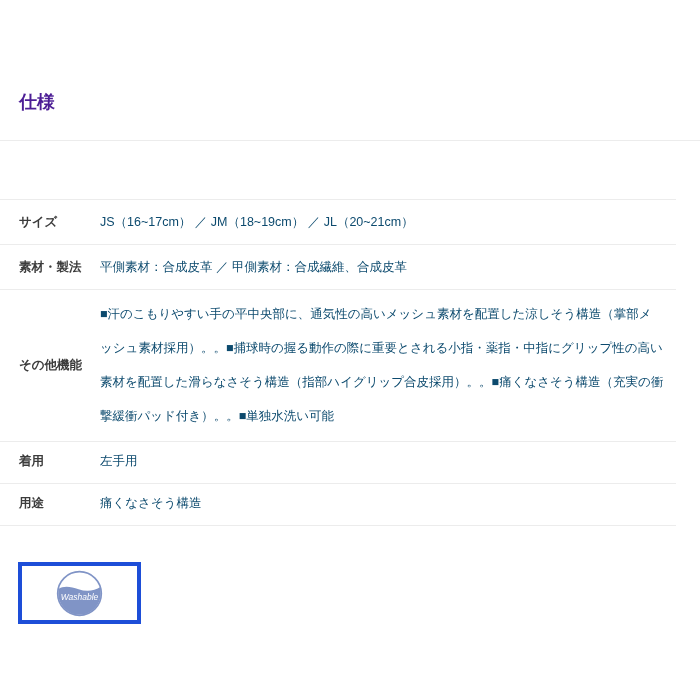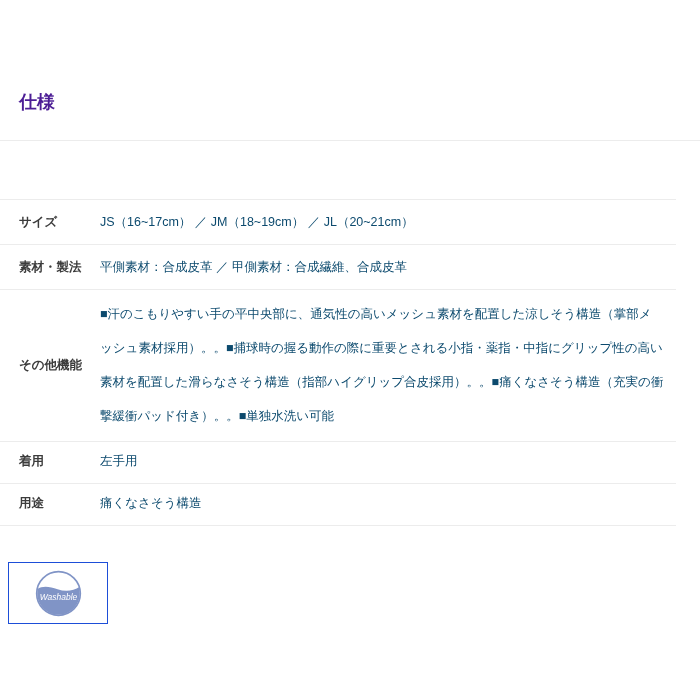--- a/index.html
+++ b/index.html
@@ -56,24 +56,24 @@
   }
   .spec-value {
     flex: 1;
     color: #0c4a6e;
   }
   .spec-row.multiline .spec-label,
   .spec-row.multiline .spec-value {
     line-height: 34px;
   }
   .badge-box {
-    margin: 36px 0 0 8px;
-    width: 100px;
+    margin: 36px 0 0 18px;
+    width: 123px;
     height: 62px;
-    border: 1px solid #1d4ed8;
+    border: 4px solid #1d4ed8;
     box-sizing: border-box;
     display: flex;
     align-items: center;
     justify-content: center;
   }
   .washable-logo {
     width: 47px;
     height: 47px;
     display: block;
   }

